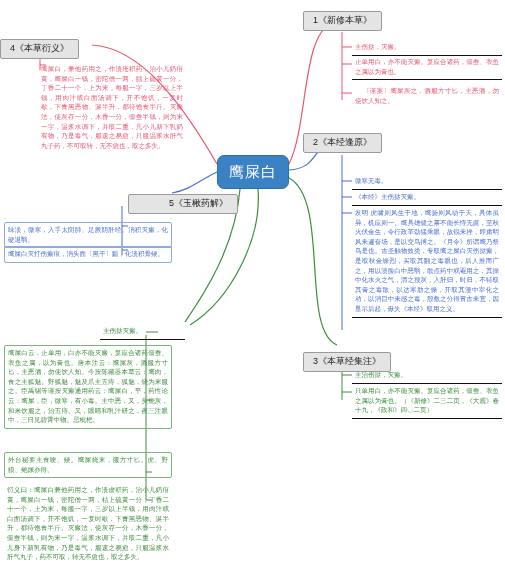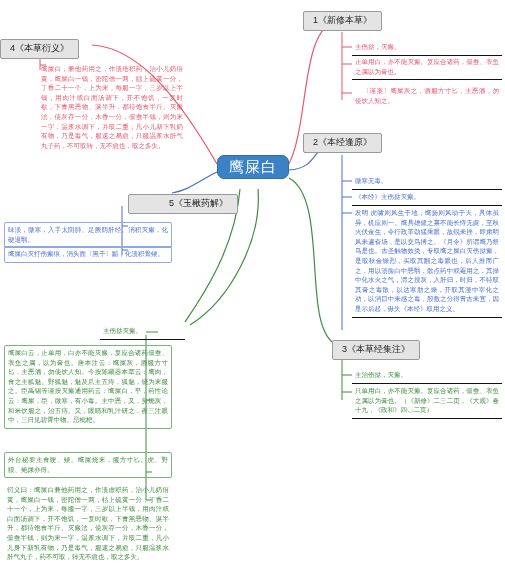--- a/index.html
+++ b/index.html
@@ -10,21 +10,21 @@
     position:relative;
     overflow:hidden;
   }
   #canvas{position:absolute;left:0;top:0;width:505px;height:564px;}
   svg.links{position:absolute;left:0;top:0;width:505px;height:564px;pointer-events:none;}
 
   
   .central{
     position:absolute;
     left:217px;top:155px;
-    width:72px;height:24px;
+    width:72px;height:34px;
     background:#3b82c4;
     border:1px solid #2f6fa8;
     border-radius:7px;
     color:#ffffff;
     font-size:15px;
     letter-spacing:1px;
     display:flex;align-items:center;justify-content:center;
     box-sizing:border-box;
   }
 
@@ -112,21 +112,21 @@
   <div class="node" style="left:303px;top:11px;">1《新修本草》</div>
   <div class="leaf red" style="left:352px;top:40px;width:150px;">主伤挞，灭瘢。</div>
   <div class="leaf red" style="left:352px;top:55px;width:150px;">止单用白，亦不能灭瘢。复应合诸药，僵蚕、衣鱼之属以为膏也。</div>
   <div class="leaf red indent noline" style="left:352px;top:84px;width:150px;">〔谨案〕鹰屎灰之，酒服方寸匕，主恶酒，勿使饮人知之。</div>
 
   <div class="node" style="left:303px;top:133px;">2《本经逢原》</div>
   <div class="leaf blue" style="left:352px;top:174px;width:150px;">微寒无毒。</div>
   <div class="leaf blue" style="left:352px;top:190px;width:150px;">《本经》主伤挞灭瘢。</div>
   <div class="leaf blue" style="left:352px;top:206px;width:150px;">发明 虎啸则风生于地，鹰扬则风动于天，具体虽异，机应则一。鹰具雄健之禀不能长恃无虞，至秋火伏金生，令行政革劲猛乘眼，故锐未挫，即肃明风未遽奋场，是以交鸟搏之。《月令》所谓鹰乃祭鸟是也。古圣触物效类，专取鹰之屎白灭伤挞瘢，是取秋金燥烈，买取其翻之毒眼也，后人推而广之，用以溃脸白中恶翳，散点药中或罨用之，其操中化水火之气，渭之搜灰，入肝归，时归，不特取其膏之毒散，以达寒肋之燥，开取其漫中宰化之劝，以消目中未感之毒，殷敷之分得胃古未宜，因垦示后起，毋失《本经》取用之义。</div>
 
-  <div class="node" style="left:303px;top:340px;margin-left:29px;">3《本草经集注》</div>
+  <div class="node" style="left:303px;top:352px;">3《本草经集注》</div>
   <div class="leaf green" style="left:352px;top:368px;width:150px;">主治伤挞，灭瘢。</div>
   <div class="leaf green" style="left:352px;top:384px;width:150px;">只单用白，亦不能灭瘢。复应合诸药，僵蚕、衣鱼之属以为膏也。（《新修》二三二页，《大观》卷十九，《政和》四〇二页）</div>
 
   <div class="node" style="left:0;top:39px;">4《本草衍义》</div>
   <div class="leaf red noline" style="left:38px;top:62px;width:148px;">鹰屎白，兼他药用之，作溃疮积药，治小儿奶疳黄，鹰屎白一钱，密陀僧一两，朏上硫黄一分，丁香二十一个，上为末，每服一字，三岁以上半钱，用肉汁或白面汤调下，开不饱饥，一复时歇，下青黑恶物、涎半升，都待饱食半斤。灭瘢法，使灰存一分，木香一分，僵蚕半钱，则为末一字，温浆水调下，并取二重，凡小儿新下乳奶有物，乃是毒气，服速之易愈，只服温浆水肝气丸子药，不可取转，无不愈也，取之多失。</div>
 
   <div class="node" style="left:128px;top:194px;padding-left:40px;">5《玉楸药解》</div>
   <div class="leaf blue boxed-blue" style="left:4px;top:222px;width:168px;">味淡，微寒，入手太阴肺、足厥阴肝经。消积灭瘢，化硬退翳。</div>
   <div class="leaf blue boxed-blue" style="left:4px;top:246px;width:168px;">鹰屎白灭打伤瘢痕，消头面〔黑干〕黯，化溃积骨鲠。</div>
 

